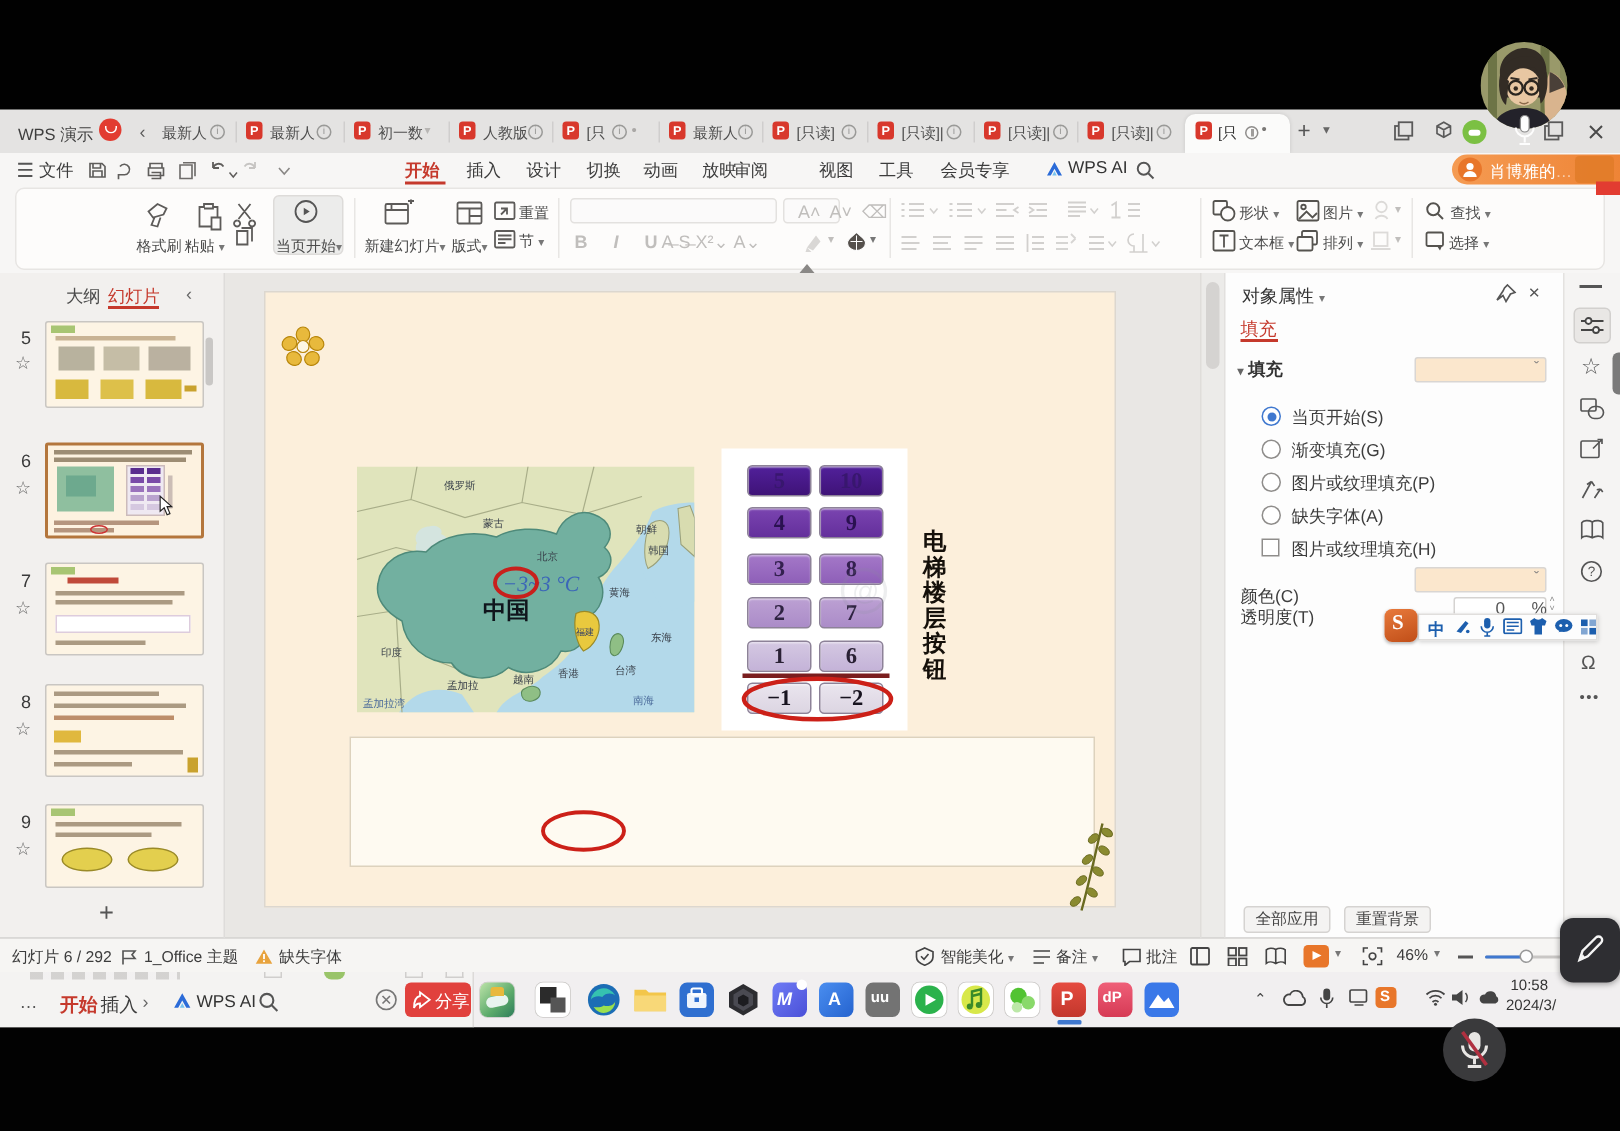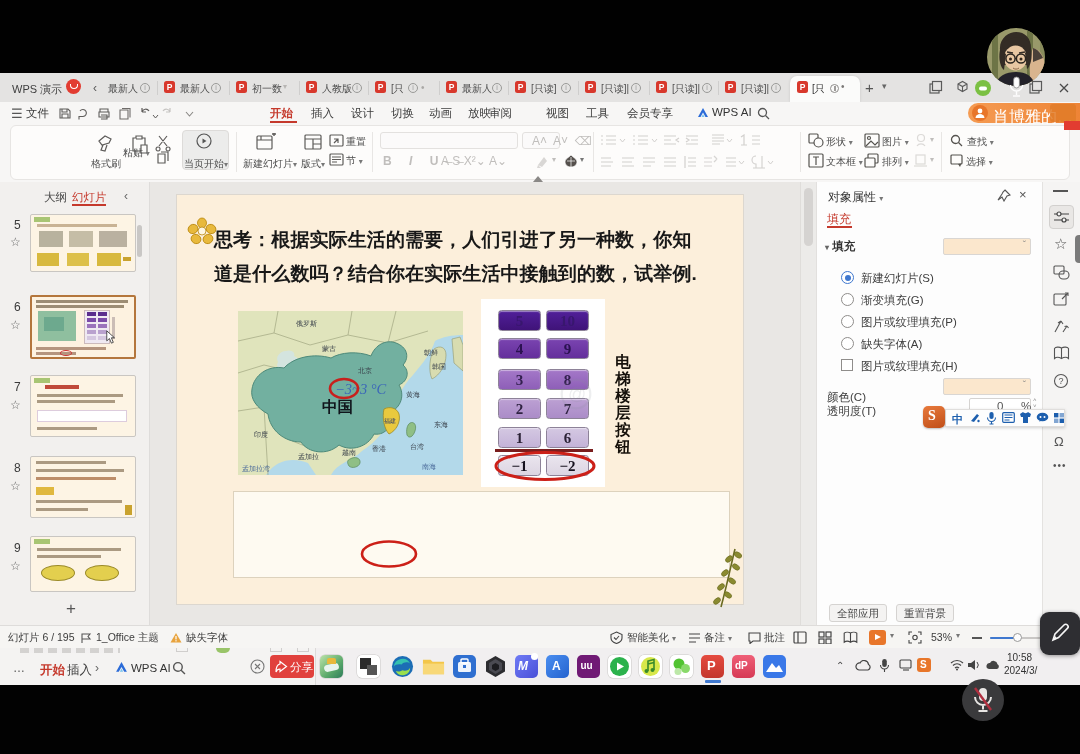--- a/index.html
+++ b/index.html
@@ -156,37 +156,37 @@
   <svg class="abs" style="left:757px;top:4.5px" width="13" height="13" viewBox="0 0 13 13">
       <circle cx="5.5" cy="5.5" r="4" fill="none" stroke="#555" stroke-width="1.3"></circle>
       <path d="M8.5 8.5 L12 12" stroke="#555" stroke-width="1.3"></path>
     </svg>
   <div class="abs" style="left:968px;top:1px;width:112px;height:20px;background:linear-gradient(90deg,#f59b52,#ee8436);border-radius:10px 0 0 10px"></div>
   <div class="abs" style="left:972px;top:3px;width:16px;height:16px;background:#e8762a;border-radius:50%"></div>
   <svg class="abs" style="left:974px;top:5px" width="12" height="12" viewBox="0 0 12 12">
       <circle cx="6" cy="4" r="2.4" fill="#fff"></circle>
       <path d="M1.5 11 a4.5 4 0 0 1 9 0 z" fill="#fff"></path>
     </svg>
-  <div class="mi" style="left:993px;color:#fff;font-size:16px;top:4.5px">肖博雅的<span style="opacity:.55">…</span></div>
+  <div class="mi" style="left:993px;color:#fff;font-size:11px;top:4.5px">肖博雅的<span style="opacity:.55">…</span></div>
   <div class="abs" style="left:1050px;top:2px;width:26px;height:18px;background:#e07b28;border-radius:3px;opacity:.85"></div>
 </div>
 <div id="ribbon">
     <div id="ribbonpanel"></div>
 
   <svg class="abs" style="left:95px;top:9px" width="80" height="34" viewBox="0 0 80 34">
     <g fill="none" stroke="#5d5b59" stroke-width="1.2">
       <path d="M4 8 l6 -5 6 3 -2 4 -7 2 z M8 12 l-2 5 4 1 2 -6"></path>
       <path d="M38 5 h3 v-2 h6 v2 h3 v13 h-12 z M41 3 h6 v3 h-6"></path>
       <path d="M46 12 h6 v8 h-6 z" fill="#fdfcfb"></path>
       <path d="M64 3 l8 10 M72 3 l-8 10 M63 14 a2 2 0 1 0 .1 0 M73 14 a2 2 0 1 0 .1 0"></path>
       <path d="M63 22 h7 v9 h-7 z M66 20 h7 v9" transform="translate(0,-1)"></path>
     </g>
   </svg>
   <div class="rlabel" style="left:91px;top:33px">格式刷</div>
-  <div class="rlabel" style="left:123px;top:22px">粘贴 <span style="font-size:8px;color:#777">▾</span></div>
+  <div class="rlabel" style="left:123px;top:33px">粘贴 <span style="font-size:8px;color:#777">▾</span></div>
 
   <div class="abs" style="left:182px;top:6px;width:47px;height:40px;background:#ececeb;border:1px solid #dddbd9;border-radius:4px"></div>
   <svg class="abs" style="left:196px;top:9px" width="16" height="16" viewBox="0 0 16 16">
       <circle cx="8" cy="8" r="7" fill="none" stroke="#555" stroke-width="1.2"></circle>
       <path d="M6.5 5.5 L10.5 8 L6.5 10.5 Z" fill="#555"></path>
     </svg>
   <div class="rlabel" style="left:184px;top:33px">当页开始<span style="font-size:8px;color:#777">▾</span></div>
   <div class="rsep" style="left:236px"></div>
 
   <svg class="abs" style="left:256px;top:9px" width="20" height="18" viewBox="0 0 20 18">
@@ -328,21 +328,20 @@
     <svg class="abs" style="left:10px;top:22px" width="30" height="30" viewBox="0 0 30 30">
       <g fill="#e8b93c" stroke="#b8860b" stroke-width=".8">
         <ellipse cx="15" cy="6" rx="4.5" ry="5"></ellipse>
           <ellipse cx="24" cy="12" rx="5" ry="4.5" transform="rotate(30 24 12)"></ellipse>
         <ellipse cx="21" cy="22" rx="4.5" ry="5" transform="rotate(60 21 22)"></ellipse>
           <ellipse cx="9" cy="22" rx="4.5" ry="5" transform="rotate(-60 9 22)"></ellipse>
         <ellipse cx="6" cy="12" rx="5" ry="4.5" transform="rotate(-30 6 12)"></ellipse>
       </g>
         <circle cx="15" cy="14" r="4" fill="#fdf6e3" stroke="#b8860b" stroke-width=".8"></circle>
     </svg>
-    <div class="tx" style="left:37px;top:28px;font-size:19px;line-height:34px;color:#181818;font-weight:600;letter-spacing:.1px;white-space:normal;width:488px">思考：根据实际生活的需要，人们引进了另一种数，你知道是什么数吗？结合你在实际生活中接触到的数，试举例.</div>
 
     <svg class="abs" style="left:61px;top:116px" width="225" height="164" viewBox="0 0 225 164">
       <rect width="225" height="164" fill="#e0e4bc"></rect>
       <path d="M225 24 L225 164 L93 164 C99 152 114 150 124 140 C139 130 147 120 151 107 C157 90 165 74 175 64 C185 52 193 42 197 30 C204 26 214 24 225 24 Z" fill="#b3d9ea"></path>
       <path d="M28 164 C38 148 56 146 70 152 L78 164 Z" fill="#b3d9ea"></path>
       <path d="M190 70 L200 60 L206 38 L218 30 L225 40 L225 90 L205 98 Z" fill="#b3d9ea"></path>
       <path d="M196 38 C202 34 208 36 208 44 C208 54 202 64 194 68 C190 60 192 44 196 38 Z" fill="#d8dcb0" stroke="#9aa07a" stroke-width=".7"></path>
       <path d="M214 28 L222 26 L225 34 L225 60 L216 52 Z" fill="#d8dcb0" stroke="#9aa07a" stroke-width=".7"></path>
       <g stroke="#a8ad88" stroke-width=".8" fill="none">
         <path d="M0 30 L36 22 L72 34 L110 24 L150 32 L190 20"></path>
@@ -511,21 +510,21 @@
     <div class="tx" style="left:11px;top:7px;font-size:12px;color:#333">对象属性 <span style="font-size:8px;color:#777">▾</span></div>
     <svg class="abs" style="left:180px;top:7px" width="14" height="13" viewBox="0 0 14 13">
         <path d="M8 1 L13 6 L10 7 L7 12 L5 8 L1 11 L5 5 L6 3 Z" fill="none" stroke="#555" stroke-width="1.1"></path>
       </svg>
     <div class="tx" style="left:202px;top:5px;font-size:13px;color:#555">×</div>
     <div class="tx" style="left:10px;top:29px;font-size:12px;color:#c5392c">填充</div>
     <div class="abs" style="left:10px;top:44px;width:25px;height:2px;background:#c5392c"></div>
     <div class="tx" style="left:8px;top:57px;font-size:11.5px;color:#333;font-weight:bold"><span style="font-size:8px;color:#666">▾</span> 填充</div>
     <div class="swatch" style="top:56px"></div>
     <div class="radio sel" style="left:24px;top:89px"></div>
-      <div class="rlab" style="left:44px;top:89px">新建幻灯片(S)</div>
+      <div class="rlab" style="left:44px;top:89px">当页开始(S)</div>
     <div class="radio" style="left:24px;top:111px"></div>
       <div class="rlab" style="left:44px;top:111px">渐变填充(G)</div>
     <div class="radio" style="left:24px;top:133px"></div>
       <div class="rlab" style="left:44px;top:133px">图片或纹理填充(P)</div>
     <div class="radio" style="left:24px;top:155px"></div>
       <div class="rlab" style="left:44px;top:155px">缺失字体(A)</div>
     <div class="abs" style="left:24px;top:177px;width:12px;height:12px;border:1px solid #8f8d8b;background:#fff"></div>
       <div class="rlab" style="left:44px;top:177px">图片或纹理填充(H)</div>
     <div class="rlab" style="left:10px;top:208px">颜色(C)</div>
     <div class="swatch" style="top:196px"></div>
@@ -573,21 +572,21 @@
     <svg class="abs" style="left:10px;top:191px" width="16" height="16" viewBox="0 0 16 16">
         <circle cx="8" cy="8" r="6.5" fill="none" stroke="#555" stroke-width="1.1"></circle>
         <text x="5.5" y="11" font-size="9" fill="#555">?</text>
       </svg>
     <div class="tx" style="left:11px;top:252px;font-size:13px;color:#555">Ω</div>
     <div class="tx" style="left:10px;top:278px;font-size:10px;color:#555;letter-spacing:1px">•••</div>
     <div class="abs" style="left:32px;top:53px;width:6px;height:28px;background:#7a7a7a;border-radius:4px 0 0 4px"></div>
   </div>
 </div>
 <div id="statusbar">
-  <div class="st" style="left:8px">幻灯片 6 / 195</div>
+  <div class="st" style="left:8px">幻灯片 6 / 292</div>
   <svg class="abs" style="left:80px;top:6px" width="13" height="12" viewBox="0 0 13 12">
       <path d="M2 11 V2 h8 l-2 2.5 2 2.5 h-8" fill="none" stroke="#555" stroke-width="1.1"></path>
     </svg>
   <div class="st" style="left:96px">1_Office 主题</div>
   <svg class="abs" style="left:170px;top:6px" width="12" height="11" viewBox="0 0 12 11">
       <path d="M6 1 L11.5 10.5 H.5 Z" fill="#e8a33d"></path>
       <rect x="5.4" y="4" width="1.2" height="3.4" fill="#fff"></rect>
       <rect x="5.4" y="8.2" width="1.2" height="1.2" fill="#fff"></rect>
     </svg>
   <div class="st" style="left:186px">缺失字体</div>
@@ -623,21 +622,21 @@
     </svg>
   <div class="abs" style="left:869px;top:4px;width:17px;height:15px;background:#e8762a;border-radius:3px"></div>
   <div class="abs" style="left:875px;top:8px;width:0;height:0;border-top:3.5px solid transparent;border-bottom:3.5px solid transparent;border-left:6px solid #fff"></div>
   <div class="st" style="left:890px;font-size:8px;color:#777">▾</div>
   <svg class="abs" style="left:908px;top:5px" width="14" height="13" viewBox="0 0 14 13">
       <g fill="none" stroke="#444" stroke-width="1.1">
         <path d="M1 4 V1 h3 M10 1 h3 v3 M13 9 v3 h-3 M4 12 H1 V9"></path>
         <circle cx="7" cy="6.5" r="2.2"></circle>
       </g>
     </svg>
-  <div class="st" style="left:931px">53%</div>
+  <div class="st" style="left:931px">46%</div>
   <div class="st" style="left:956px;font-size:8px;color:#777">▾</div>
   <div class="abs" style="left:972px;top:11px;width:10px;height:1.5px;background:#555"></div>
   <div class="abs" style="left:990px;top:11px;width:52px;height:2px;background:#c9c7c5;border-radius:1px"></div>
   <div class="abs" style="left:990px;top:11px;width:26px;height:2px;background:#3f78cf;border-radius:1px"></div>
   <div class="abs" style="left:1013px;top:7px;width:9px;height:9px;background:#fdfdfd;border:1px solid #999;border-radius:50%"></div>
 </div>
 <div id="taskbar">
   <div class="abs" style="left:0;top:0;width:316px;height:37px;background:#f4f3f2;border-right:1px solid #dcdad8"></div>
   <div class="abs" style="left:20px;top:0px;width:100px;height:5px;background:repeating-linear-gradient(90deg,#b9b7b5 0 9px,#f1eff0 9px 14px);opacity:.55"></div>
   <div class="abs" style="left:176px;top:0px;width:12px;height:4px;border:1px solid #b9b7b5;border-top:none;opacity:.6"></div>
@@ -694,21 +693,21 @@
         <path d="M11.5 4 L18 8 V15 L11.5 19 L5 15 V8 Z" fill="#4a4a52"></path>
         <path d="M11.5 8 L15 10 V14 L11.5 16 L8 14 V10 Z" fill="#1c1c20"></path>
       </svg></div>
   <div class="ticon" style="left:515px;background:linear-gradient(135deg,#6f7bf5,#4a50d8)">
       <div class="tx" style="left:3px;top:4px;font-size:12px;color:#fff;font-weight:bold;font-style:italic">M</div>
       <div class="abs" style="left:16px;top:-2px;width:7px;height:7px;background:#fff;border-radius:50%"></div>
     </div>
   <div class="ticon" style="left:546px;background:linear-gradient(135deg,#4a8ef0,#2563cf)">
       <div class="tx" style="left:6px;top:4px;font-size:12px;color:#fff;font-weight:bold">A</div>
     </div>
-  <div class="ticon" style="left:577px;background:#701a75">
+  <div class="ticon" style="left:577px;background:#737373">
       <div class="tx" style="left:3.5px;top:5px;font-size:10px;color:#fff;font-weight:bold">uu</div>
     </div>
   <div class="ticon" style="left:608px;background:#fff;box-shadow:0 0 0 .5px #cac8c6"><svg width="23" height="23" viewBox="0 0 23 23">
         <circle cx="11.5" cy="11.5" r="9.5" fill="#2bb24c"></circle>
         <path d="M9 7.5 L16 11.5 L9 15.5 Z" fill="#fff"></path>
       </svg></div>
   <div class="ticon" style="left:639px;background:#fff;box-shadow:0 0 0 .5px #cac8c6"><svg width="23" height="23" viewBox="0 0 23 23">
         <circle cx="11.5" cy="11.5" r="9.5" fill="#d8e84a"></circle>
         <path d="M9 16 V6 l6 -1.5 V15 M9 9 l6 -1.5" stroke="#3a8a2a" stroke-width="1.6" fill="none"></path>
         <circle cx="7.5" cy="16" r="2" fill="#3a8a2a"></circle>

